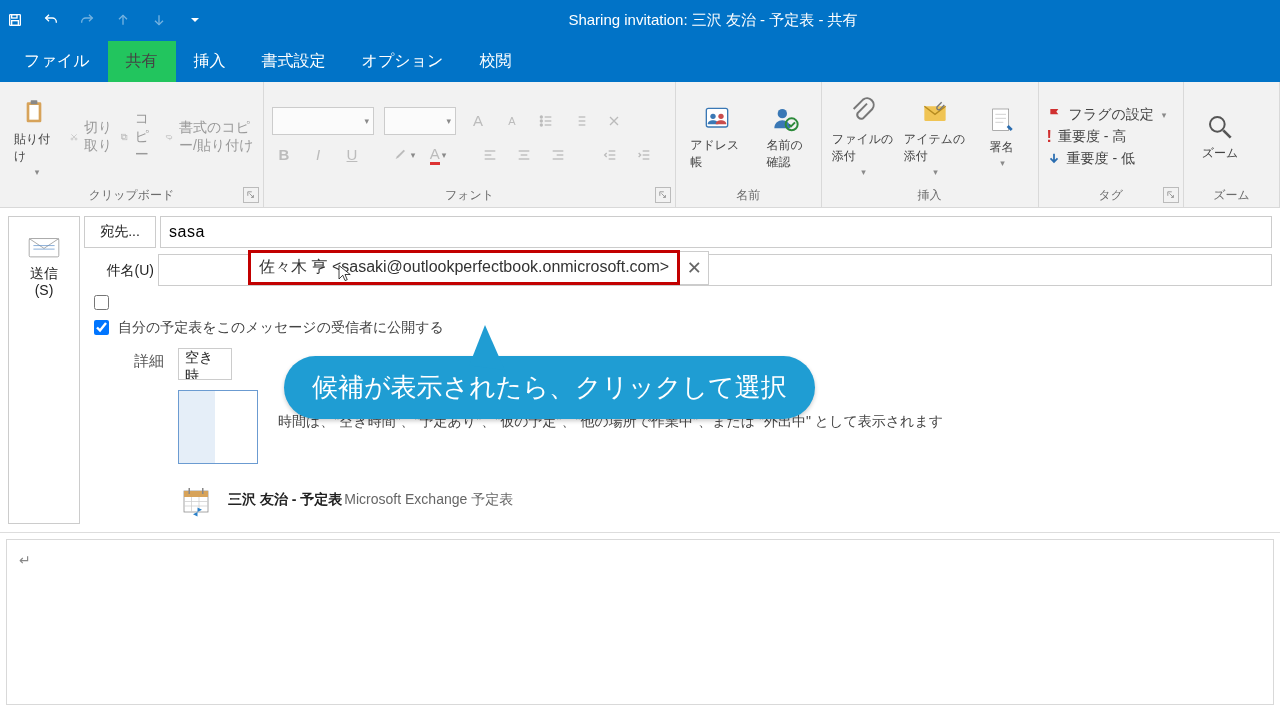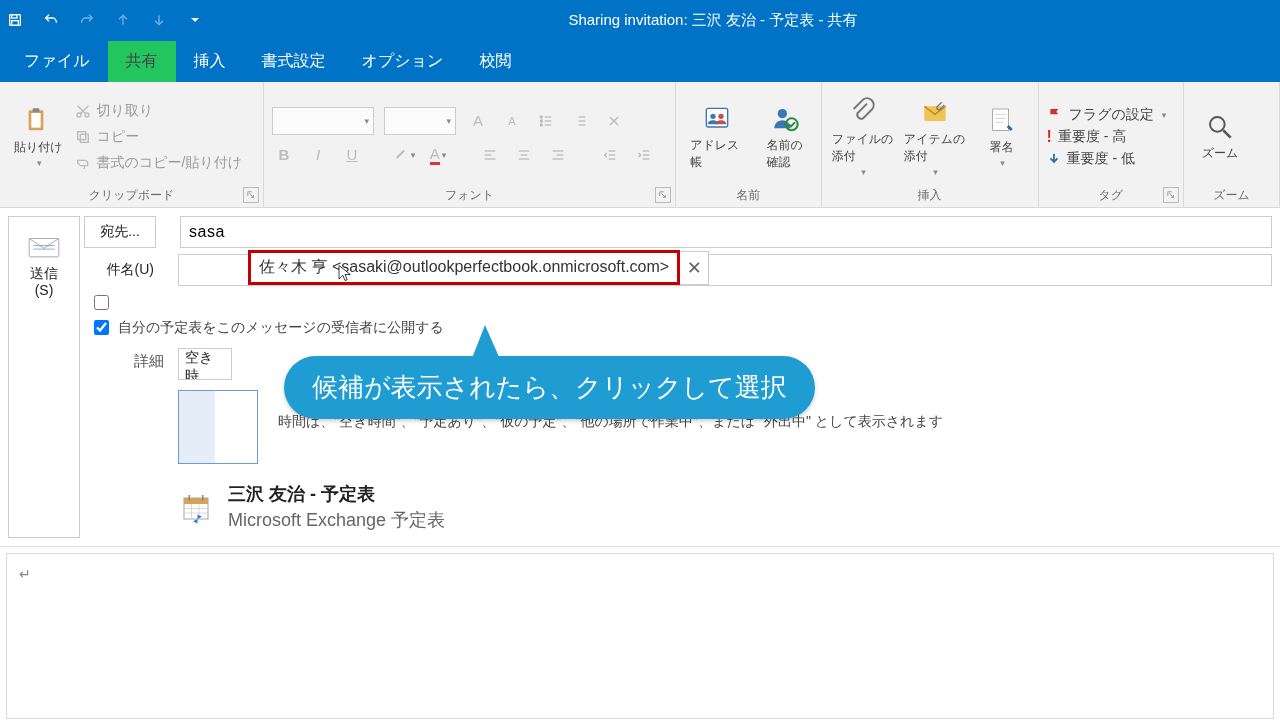--- a/index.html
+++ b/index.html
@@ -16,52 +16,52 @@
   .menu-item.active{background:#22c55e;color:#444}
   
   .ribbon{background:#f2f2f2;border-bottom:1px solid #d9d9d9;height:125px;display:flex}
   .group{border-right:1px solid #d9d9d9;display:flex;flex-direction:column;padding:4px 8px 0;position:relative}
   .group-body{flex:1;display:flex;align-items:center;gap:6px}
   .group-label{font-size:12px;color:#6b6b6b;text-align:center;padding-bottom:3px}
   .dlglaunch{position:absolute;right:4px;bottom:4px;width:14px;height:14px;border:1px solid #bbb;display:flex;align-items:center;justify-content:center}
   .dlglaunch svg{width:8px;height:8px}
   .bigbtn{display:flex;flex-direction:column;align-items:center;gap:2px;padding:2px 6px;color:#444;font-size:12px;min-width:44px}
   .bigbtn svg{width:32px;height:32px}
-  .cliprows{display:flex;flex-direction:column;gap:8px;color:#9a9a9a;font-size:14px}
+  .cliprows{display:flex;gap:8px;color:#9a9a9a;font-size:14px}
   .cliprows .row{display:flex;align-items:center;gap:6px}
   .cliprows svg{width:16px;height:16px}
   .fontcol{display:flex;flex-direction:column;gap:8px;color:#bcbcbc}
   .fontrow{display:flex;align-items:center;gap:10px}
   .fakesel{border:1px solid #ccc;background:#fbfbfb;height:26px;display:flex;align-items:center;justify-content:flex-end;padding-right:4px}
   .fakesel.w1{width:96px}.fakesel.w2{width:66px}
   .iconbtn{width:24px;height:24px;display:flex;align-items:center;justify-content:center}
   .iconbtn svg{width:16px;height:16px}
   .tagcol{display:flex;flex-direction:column;gap:4px;color:#444;font-size:14px}
   
   .compose{display:flex;border-bottom:1px solid #ddd}
   .sendcol{width:70px;display:flex;flex-direction:column;align-items:center;justify-content:flex-start;padding-top:18px;gap:6px;border:1px solid #ccc;margin:8px 4px 8px 8px}
   .sendcol svg{width:34px;height:24px}
   .sendcol .lbl{font-size:14px;text-align:center;line-height:1.2}
   .fields{flex:1;padding:8px 8px 14px 0;position:relative}
-  .fieldrow{display:flex;align-items:center;gap:24px;margin-bottom:6px}
+  .fieldrow{display:flex;align-items:flex-end;gap:4px;margin-bottom:6px}
   .fieldlbl{width:70px;height:30px;border:1px solid #ccc;display:flex;align-items:center;justify-content:center;font-size:14px;background:#fff}
   .fieldlbl.nob{border:none;justify-content:flex-end}
   .textin{flex:1;height:30px;border:1px solid #ccc;padding:0 8px;font-size:16px;font-family:inherit;letter-spacing:.5px}
   .checks{margin-left:6px}
   .checks label{display:flex;align-items:center;gap:6px;font-size:14px;color:#444;margin:4px 0}
   .checks input{width:15px;height:15px}
   .detailrow{display:flex;align-items:flex-start;gap:14px;margin-top:10px}
   .detailrow .dlbl{color:#555;font-size:15px;padding-top:4px;width:80px;text-align:right}
   .detailsel{height:30px;border:1px solid #ccc;background:#fff;padding:0 6px;font-size:14px;display:flex;align-items:flex-start;width:40px;overflow:hidden}
   .previewbox{width:78px;height:72px;border:1px solid #6b9bd1;background:#fff;margin-left:94px;margin-top:10px;position:relative}
   .previewbox::after{content:"";position:absolute;left:0;right:42px;top:0;bottom:0;background:#e5eef8}
   .timeinfo{font-size:14px;color:#444;flex:1}
   .attach{display:flex;align-items:center;gap:14px;margin:18px 0 0 94px}
   .attach svg{width:36px;height:36px}
-  .attxt{display:flex;flex-direction:column;gap:2px;font-size:18px}
+  .attxt{display:flex;flex-direction:row;gap:2px;font-size:14px}
   
   .ac-wrap{position:absolute;left:164px;top:42px;display:flex;align-items:center}
   .ac-item{border:3px solid #c20000;background:#fff;padding:4px 8px;font-size:16px;color:#333;white-space:nowrap}
   .ac-x{width:28px;height:32px;display:flex;align-items:center;justify-content:center;border:1px solid #ccc;border-left:none;font-size:18px;color:#666;background:#fff}
   .cursor{position:absolute;left:252px;top:54px;pointer-events:none}
   .cursor svg{width:18px;height:22px}
   
   .callout{position:absolute;left:200px;top:148px}
   .callout .bubble{background:#1f9dd3;color:#fff;font-size:26px;padding:14px 28px;border-radius:40px;white-space:nowrap;box-shadow:0 2px 4px rgba(0,0,0,.2)}
   .callout .tail{position:absolute;left:188px;top:-30px;width:0;height:0;border-left:10px solid transparent;border-right:26px solid transparent;border-bottom:42px solid #1f9dd3;transform:rotate(8deg)}

